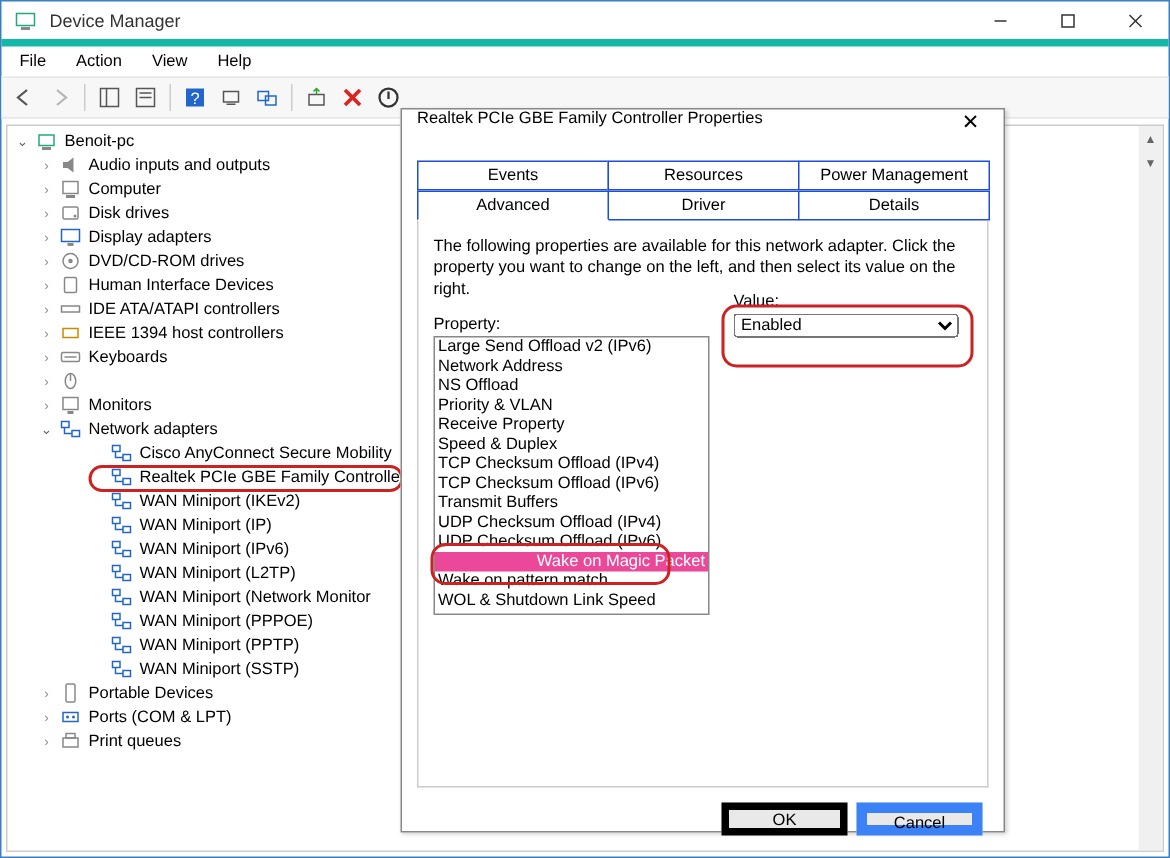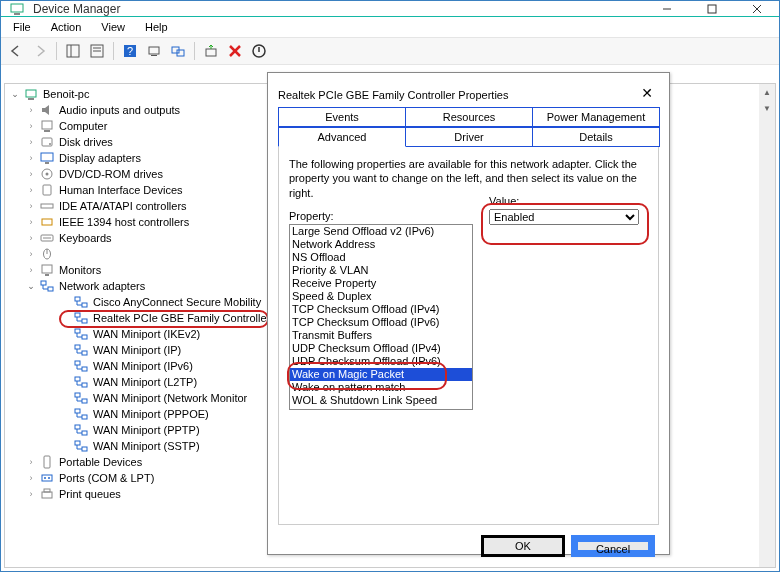--- a/index.html
+++ b/index.html
@@ -1,18 +1,18 @@
 <!DOCTYPE html>
 <html><head>
 <meta charset="utf-8">
 <style>
 * { box-sizing: border-box; font-family: "Segoe UI", Tahoma, sans-serif; font-size: 11px; }
 body { margin: 0; background: #fff; }
 .window { width: 780px; height: 572px; border: 1px solid #3a80c0; position: relative; background: #fff; }
-.titlebar { height: 16px; display: flex; align-items: center; border-bottom: 1px solid #14b8a6; }
+.titlebar { height: 30px; display: flex; align-items: center; border-bottom: 5px solid #14b8a6; }
 .titlebar .icon-slot { width: 20px; height: 20px; margin: 0 6px; display: flex; align-items: center; justify-content: center; }
 .titlebar .title { flex: 1; font-size: 12px; color: #333; }
 .winbtns { display: flex; }
 .winbtn { width: 45px; height: 29px; display: flex; align-items: center; justify-content: center; color: #333; }
 .menubar { height: 20px; display: flex; align-items: center; padding: 0 4px; gap: 4px; }
 .menubar span { padding: 2px 8px; }
 .toolbar { height: 28px; border-top: 1px solid #e5e5e5; border-bottom: 1px solid #e5e5e5; display: flex; align-items: center; padding: 0 4px; gap: 2px; background: #f7f7f7; }
 .tbtn { width: 22px; height: 22px; display: flex; align-items: center; justify-content: center; }
 .tbtn svg { width: 16px; height: 16px; }
 .tsep { width: 1px; height: 18px; background: #ccc; margin: 0 3px; }
@@ -21,39 +21,39 @@
 .tree { padding: 2px 0; }
 .tree-row { display: flex; align-items: center; height: 16px; white-space: nowrap; }
 .tree-row .expander { width: 12px; height: 12px; display: flex; align-items: center; justify-content: center; color: #666; font-size: 9px; }
 .tree-row .dev-icon { width: 16px; height: 16px; margin: 0 2px; display: flex; align-items: center; justify-content: center; }
 .tree-row .label { padding-left: 2px; }
 .indent-0 { padding-left: 4px; }
 .indent-1 { padding-left: 20px; }
 .indent-2 { padding-left: 54px; }
 .highlight-red { border: 2px solid #cc2222; border-radius: 10px; position: absolute; pointer-events: none; }
 .dialog { position: absolute; left: 266px; top: 71px; width: 403px; height: 483px; background: #fff; border: 1px solid #888; box-shadow: 1px 1px 3px rgba(0,0,0,0.2); }
-.dialog .dlg-title { height: 28px; display: flex; align-items: flex-end; padding: 0 10px; font-size: 12px; }
+.dialog .dlg-title { height: 28px; display: flex; align-items: flex-start; padding: 0 10px; font-size: 12px; }
 .dialog .dlg-title span { flex: 1; }
 .dialog .dlg-close { width: 24px; text-align: center; font-size: 14px; }
 .dialog .tab-area { padding: 6px 10px 10px 10px; }
 .tabs { display: flex; flex-wrap: wrap; position: relative; }
 .tabs .tabrow { display: flex; width: 100%; }
 .tab { flex: 1; text-align: center; padding: 3px 4px; border: 1px solid #1d4ed8; background: #fff; margin-right: -1px; font-size: 11px; }
 .tab.active { border-bottom: 1px solid #fff; position: relative; z-index: 2; }
 .tab-page { border: 1px solid #ccc; border-top: none; padding: 10px; height: 378px; position: relative; }
 .desc { font-size: 11px; line-height: 1.3; margin-bottom: 10px; }
 .prop-label { font-size: 11px; margin-bottom: 2px; }
 .listbox { width: 184px; height: 186px; border: 1px solid #888; overflow-y: scroll; background: #fff; }
 .listbox .opt { padding: 0 2px; height: 13px; line-height: 13px; white-space: nowrap; overflow: hidden; font-size: 11px; }
-.listbox .opt.sel { background: #1d4ed8; color: #fff; }
+.listbox .opt.sel { background: #ec4899; color: #fff; text-align: right; }
 .value-area { position: absolute; left: 210px; top: 48px; }
 .value-area select { width: 150px; font-size: 11px; }
 .dlg-buttons { display: flex; justify-content: flex-end; gap: 6px; padding: 0 14px 12px 0; }
 .dlg-buttons button { width: 84px; height: 22px; border: 7px solid #3b82f6; background: #e9e9e9; font-size: 11px; }
-.dlg-buttons button.primary { border: 3px solid #000000; }
+.dlg-buttons button.primary { border: 5px solid #000000; }
 .scrollbar-v { position: absolute; right: 0; top: 0; bottom: 0; width: 16px; background: #f0f0f0; }
 .scrollbar-v .thumb-top, .scrollbar-v .thumb-bot { height: 16px; display:flex; align-items:center; justify-content:center; color:#666; font-size:8px;}
 </style>
 </head>
 <body>
 
 <div class="window">
 
   <div class="titlebar">
     <div class="icon-slot">

